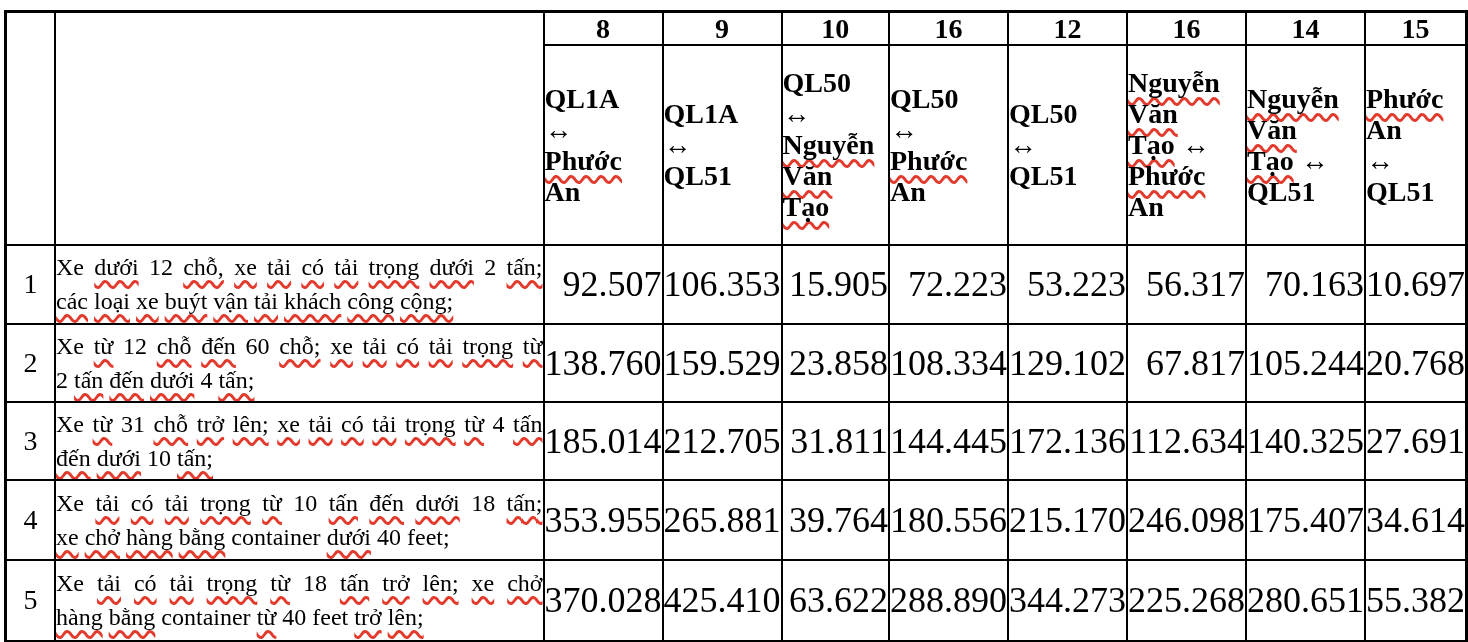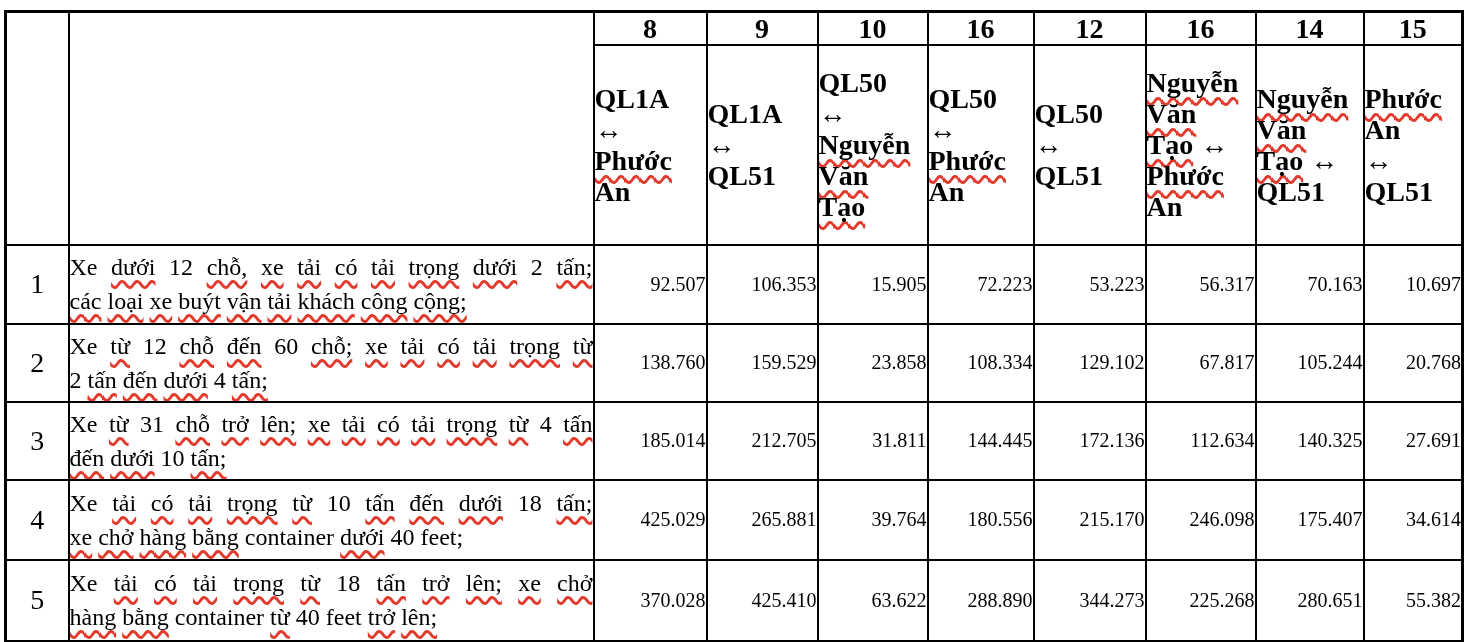--- a/index.html
+++ b/index.html
@@ -57,21 +57,21 @@
     padding: 0 7px 0 12px;
   }
   .dline { white-space: nowrap; }
   .dline.stretch {
     display: flex;
     flex-wrap: nowrap;
     justify-content: space-between;
   }
   td.val {
     text-align: right;
-    font-size: 20px;
+    font-size: 36px;
     padding-right: 8px;
   }
   .sq {
     text-decoration-line: underline;
     text-decoration-style: wavy;
     text-decoration-color: #e23b2e;
     text-decoration-thickness: 2.6px;
     text-underline-offset: 5px;
     text-decoration-skip-ink: none;
   }
@@ -255,21 +255,21 @@
             <span class="sq">từ</span>
             <span>10</span>
             <span class="sq">tấn</span>
             <span class="sq">đến</span>
             <span class="sq">dưới</span>
             <span>18</span>
             <span class="sq">tấn;</span>
           </div>
           <div class="dline"><span class="sq">xe</span> <span class="sq">chở</span> <span class="sq">hàng</span> <span class="sq">bằng</span> <span>container</span> <span class="sq">dưới</span> <span>40</span> <span>feet;</span></div>
         </td>
-      <td class="val">425.029</td>
+      <td class="val">353.955</td>
       <td class="val">265.881</td>
       <td class="val">39.764</td>
       <td class="val">180.556</td>
       <td class="val">215.170</td>
       <td class="val">246.098</td>
       <td class="val">175.407</td>
       <td class="val">34.614</td>
     </tr>
     <tr class="r4">
       <td class="idx">5</td>

